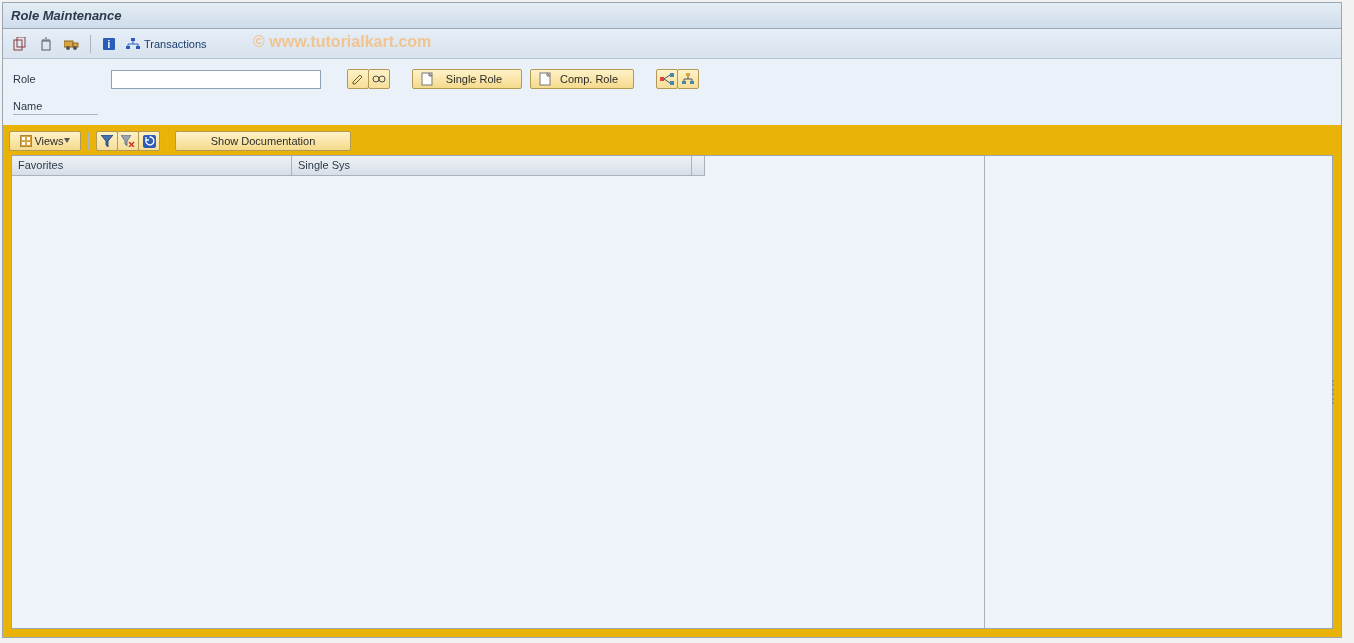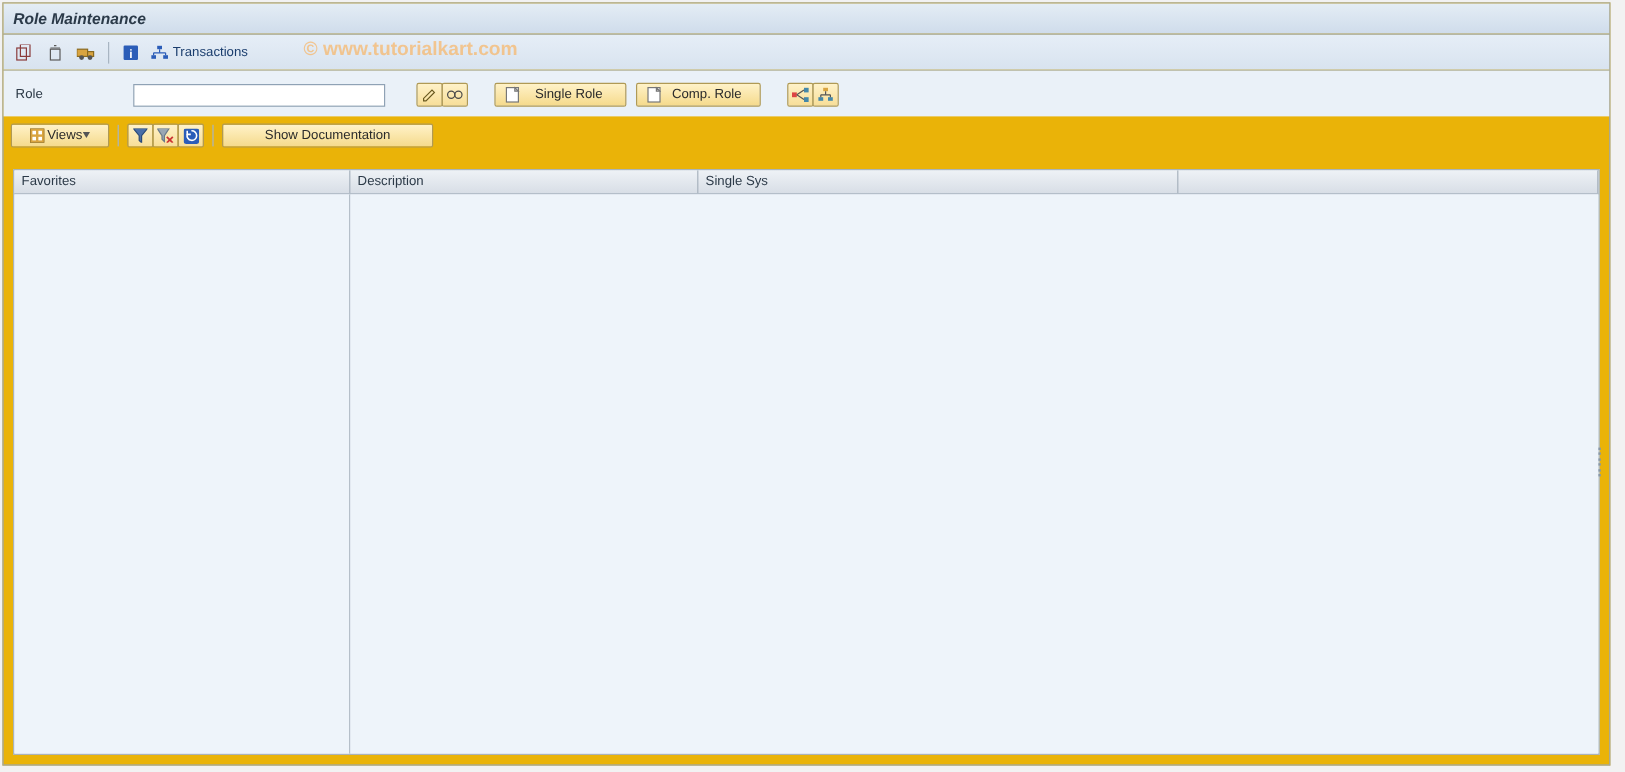--- a/index.html
+++ b/index.html
@@ -140,25 +140,25 @@
       align-items:center;
       gap: 4px;
       padding: 6px 6px 4px 6px;
     }
     .btn-group {
        display:flex;
      }
     .btn-group .mini-btn + .mini-btn { margin-left: -1px; }
     .table-area {
       flex:1;
-      margin: 14px 8px 8px 8px;
+      margin: 0 8px 8px 8px;
       border: 1px solid #9aa7b3;
       background: #eef4fa;
       display:flex;
-      flex-direction:column;
+      flex-direction:row;
       position: relative;
     }
     .col-headers {
       display:flex;
       height: 20px;
       background: linear-gradient(#eef2f6,#d8dee6);
       border-bottom: 1px solid #a7b2bd;
     }
     .col-headers .col {
       border-right: 1px solid #a7b2bd;
@@ -306,24 +306,27 @@
               <rect x="1" y="8" width="4" height="3" fill="#48a"></rect>
               <rect x="9" y="8" width="4" height="3" fill="#48a"></rect>
               <line x1="7" y1="3" x2="7" y2="6" stroke="#555"></line>
               <line x1="3" y1="6" x2="11" y2="6" stroke="#555"></line>
               <line x1="3" y1="6" x2="3" y2="8" stroke="#555"></line>
               <line x1="11" y1="6" x2="11" y2="8" stroke="#555"></line>
             </svg>
         </div>
       </div>
     </div>
+    <div class="form-row" style="margin-top:4px">
+      <span class="form-label group-indicator" data-interactable="false">Name</span>
+    </div>
   </div>
 
   <div class="toolbar2" data-interactable="false">
-    <div class="wide-btn" style="width:82px;padding:0 4px" data-interactable="true">
+    <div class="wide-btn" style="width:72px;padding:0 4px" data-interactable="true">
        <span class="icon-slot" data-interactable="false">
          <svg width="12" height="12">
             <rect x="0" y="0" width="12" height="12" fill="#d9a440" stroke="#8a6a20"></rect>
             <rect x="2" y="2" width="3" height="3" fill="#fff"></rect>
             <rect x="7" y="2" width="3" height="3" fill="#fff"></rect>
             <rect x="2" y="7" width="3" height="3" fill="#fff"></rect>
             <rect x="7" y="7" width="3" height="3" fill="#fff"></rect>
           </svg>
        </span>
        <span data-interactable="false">Views</span>
@@ -355,21 +358,20 @@
     </div>
     <div class="sep" data-interactable="false"></div>
     <div class="wide-btn" style="width:176px" data-interactable="true">
        <span data-interactable="false">Show Documentation</span>
     </div>
   </div>
 
   <div class="table-area" data-interactable="false">
     <div class="col-headers" data-interactable="false">
       <div class="col col-favorites" data-interactable="true">Favorites</div>
-      <div class="col col-desc" data-interactable="true">Description</div>
       <div class="col col-target" data-interactable="true">Single Sys</div>
       <div class="col col-last" data-interactable="false"></div>
     </div>
     <div class="table-body" data-interactable="false">
       <div class="body-col-left" data-interactable="true"></div>
       <div class="body-col-rest" data-interactable="false"></div>
     </div>
     <div class="drag-dots" data-interactable="true">
       <span></span>
         <span></span>

